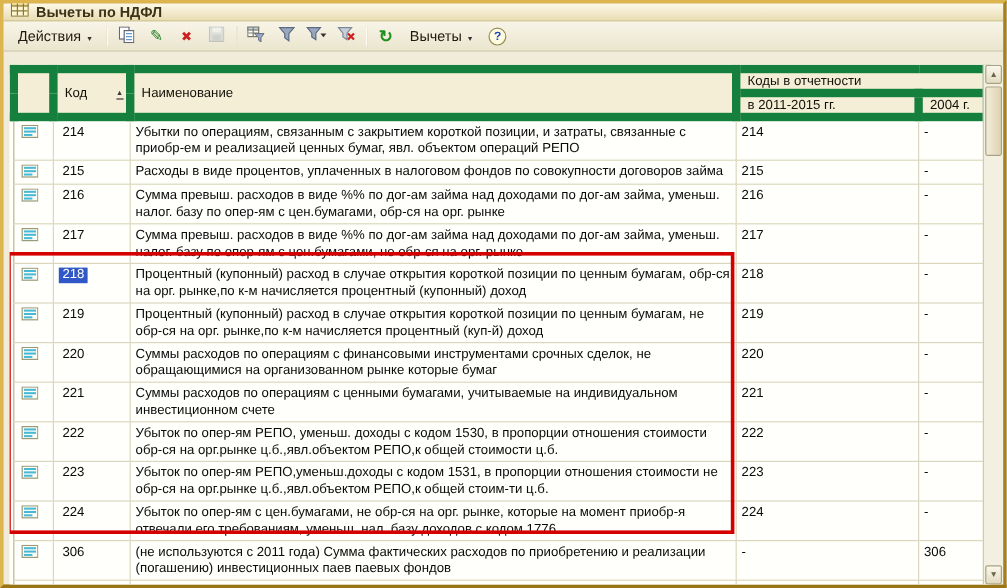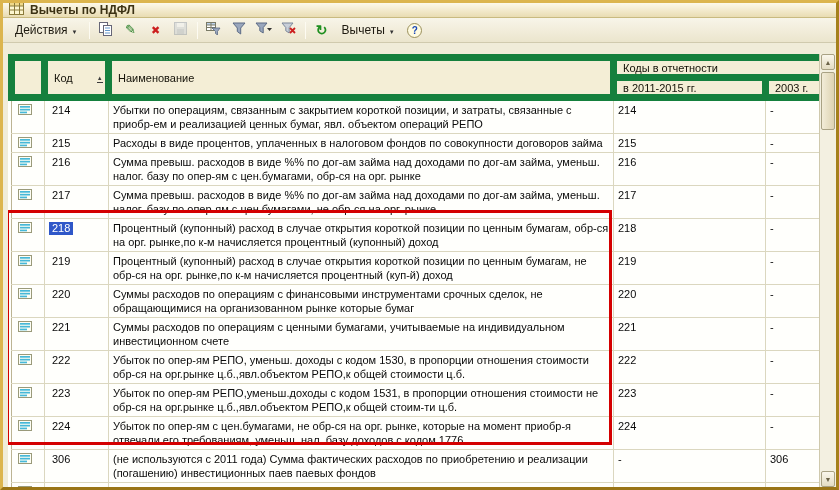--- a/index.html
+++ b/index.html
@@ -177,21 +177,21 @@
             <span class="h-code-inner">
               <span>Код</span>
               <span class="sort"></span>
             </span>
           </th>
           <th rowspan="2">Наименование</th>
           <th colspan="2">Коды в отчетности</th>
         </tr>
         <tr>
           <th>в 2011-2015 гг.</th>
-          <th>2003 г.</th>
+          <th>2004 г.</th>
         </tr>
       </thead>
       <tbody>
           <tr>
     <td class="c-icon">
       <span>
         <svg width="15" height="12" viewBox="0 0 15 12">
           <rect x="1.5" y="0.5" width="13" height="10" fill="#fefef4" stroke="#9a9a7a"></rect>
           <rect x="3" y="2" width="10" height="1.7" fill="#46b8d8"></rect>
           <rect x="3" y="4.8" width="10" height="1.7" fill="#46b8d8"></rect>

